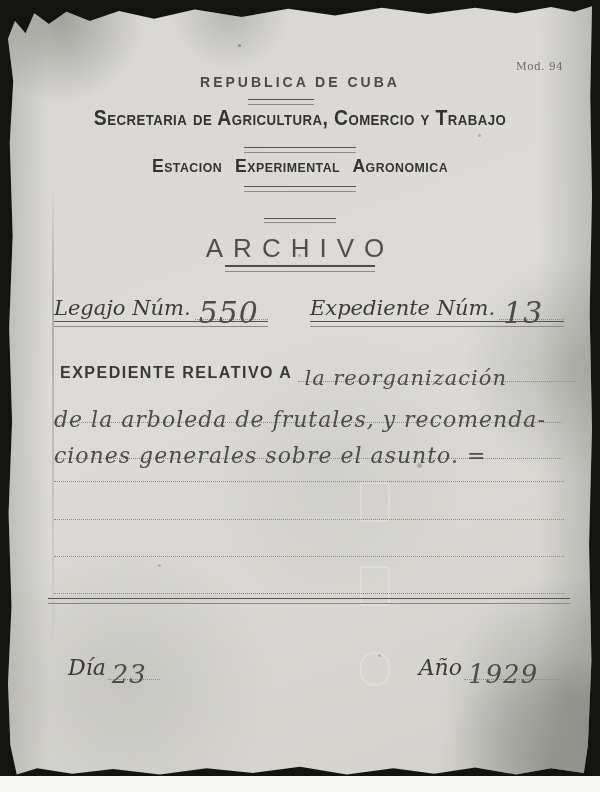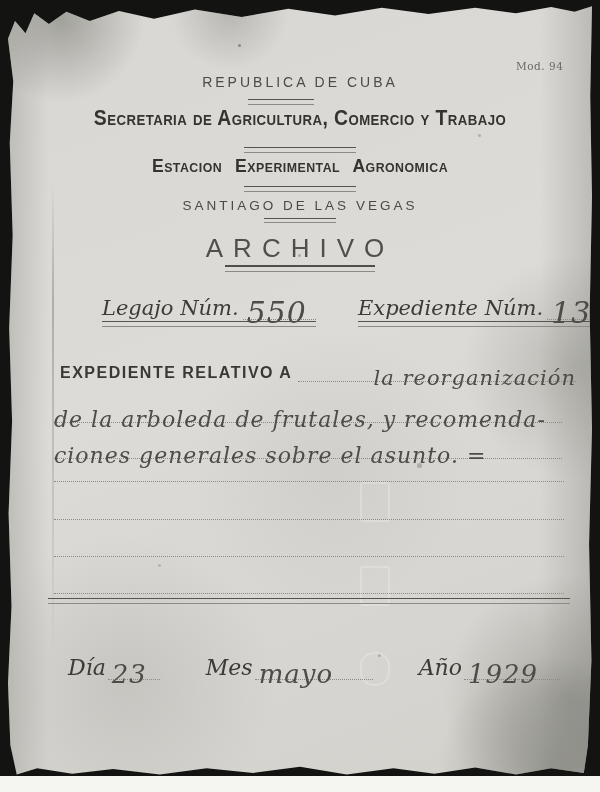--- a/index.html
+++ b/index.html
@@ -41,21 +41,21 @@
   .speck{position:absolute;width:3px;height:3px;border-radius:50%;background:rgba(80,80,74,.5);
     box-shadow: 60px 210px 0 rgba(80,80,74,.35), -30px 330px 0 rgba(80,80,74,.3),
       180px 420px 0 1px rgba(80,80,74,.3), 240px 90px 0 rgba(80,80,74,.3),
       -80px 520px 0 rgba(80,80,74,.25), 140px 610px 0 rgba(80,80,74,.3);}
   .sp1{left:230px;top:40px;}
 
   .mod{position:absolute;left:508px;top:56px;font-family:"DejaVu Serif", serif;
     font-size:10.5px;color:#6b6a64;letter-spacing:.5px;}
 
   .center{position:absolute;left:0;right:0;text-align:center;}
-  .country{top:70px;font-size:14px;letter-spacing:3px;color:#4b4a45;font-weight:400;}
+  .country{top:70px;font-size:14px;letter-spacing:3px;color:#4b4a45;font-weight:700;}
   .secretaria{top:101px;font-size:22px;font-weight:bold;font-variant:small-caps;
     color:#34332e;transform:scaleX(.88);letter-spacing:.5px;white-space:nowrap;}
   .estacion{top:151px;font-size:18.5px;font-weight:bold;font-variant:small-caps;
     color:#34332e;transform:scaleX(.95);word-spacing:8px;letter-spacing:.5px;white-space:nowrap;}
   .santiago{top:194px;font-size:13.5px;letter-spacing:3px;color:#4b4a45;}
   .archivo{top:229px;font-size:26px;letter-spacing:10px;color:#504f4a;font-weight:400;}
 
   .rule{position:absolute;left:50%;height:4px;
     border-top:1px solid #55544e;border-bottom:1px solid #8b8a84;}
   .u-country{top:95px;width:66px;margin-left:-52px;}
@@ -64,30 +64,30 @@
   .u-sant{top:214px;width:72px;margin-left:-36px;height:3px;}
   .u-arch{top:261px;width:150px;margin-left:-75px;border-top:2px solid #504f49;}
 
   .flabel{font-family:"DejaVu Serif", serif;font-style:italic;font-size:21px;color:#3c3b36;
     white-space:nowrap;}
   .hw{font-family:"DejaVu Serif", serif;font-style:italic;color:#4d4c47;letter-spacing:1px;
     white-space:nowrap;}
   .dotted{border-bottom:1.6px dotted #8b8a84;}
   .dbl{height:4px;border-top:1.4px solid #55544e;border-bottom:1px solid #8b8a84;margin-top:1px;}
 
-  .fgroup{position:absolute;top:278px;padding-left:48px;}
+  .fgroup{position:absolute;top:278px;}
   .g-legajo{left:46px;width:214px;}
   .g-exped{left:302px;width:254px;}
   .frow{display:flex;align-items:flex-end;height:38px;}
   .fvalue{flex:1;display:flex;align-items:flex-end;margin-left:4px;}
   .hw-num{font-size:30px;line-height:20px;margin-bottom:-4px;padding-left:4px;}
 
   .relrow{position:absolute;top:346px;left:52px;right:16px;display:flex;align-items:flex-end;height:32px;}
   .rellabel{font-size:16px;font-weight:bold;letter-spacing:1.5px;color:#393833;white-space:nowrap;}
-  .relval{flex:1;display:flex;align-items:flex-end;margin-left:6px;justify-content:flex-end;}
+  .relval{flex:1;display:flex;align-items:flex-end;margin-left:6px;}
   .hw-line{font-size:21px;line-height:16px;margin-bottom:-5px;padding-left:6px;}
 
   .hwline{position:absolute;left:46px;right:30px;height:36px;display:flex;align-items:flex-end;}
   .hw2{top:382px;}
   .hw3{top:418px;}
   .hw-big{font-size:22px;line-height:16px;margin-bottom:-6px;}
 
   .blank{position:absolute;left:46px;right:28px;height:0;}
   .b1{top:477px;} .b2{top:515px;} .b3{top:552px;} .b4{top:589px;}
   .dblfull{position:absolute;top:593px;left:40px;right:22px;}
@@ -116,21 +116,20 @@
 
   <div class="center country">REPUBLICA DE CUBA</div>
   <div class="rule u-country"></div>
 
   <div class="center secretaria">Secretaria de Agricultura, Comercio y Trabajo</div>
   <div class="rule u-secr"></div>
 
   <div class="center estacion">Estacion Experimental Agronomica</div>
   <div class="rule u-est"></div>
 
-  <div class="center santiago">SANTIAGO DE LAS VEGAS</div>
   <div class="rule u-sant"></div>
 
   <div class="center archivo">ARCHIVO</div>
   <div class="rule u-arch"></div>
 
   <div class="fgroup g-legajo">
     <div class="frow">
       <span class="flabel">Legajo Núm.</span>
       <span class="fvalue dotted">
           <span class="hw hw-num">550</span>
@@ -170,25 +169,19 @@
   <div class="dbl dblfull"></div>
 
   <div class="daterow">
     <div class="dgroup">
       <span class="dlabel">Día</span>
       <span class="dval dotted w-dia">
           <span class="hw hw-date">23</span>
         </span>
     </div>
     <div class="dgroup">
-      <span class="dlabel">Mes</span>
-      <span class="dval dotted w-mes">
-          <span class="hw hw-date">mayo</span>
-        </span>
-    </div>
-    <div class="dgroup">
       <span class="dlabel">Año</span>
       <span class="dval dotted w-ano">
           <span class="hw hw-date">1929</span>
         </span>
     </div>
   </div>
 </div>
 
 </body></html>

